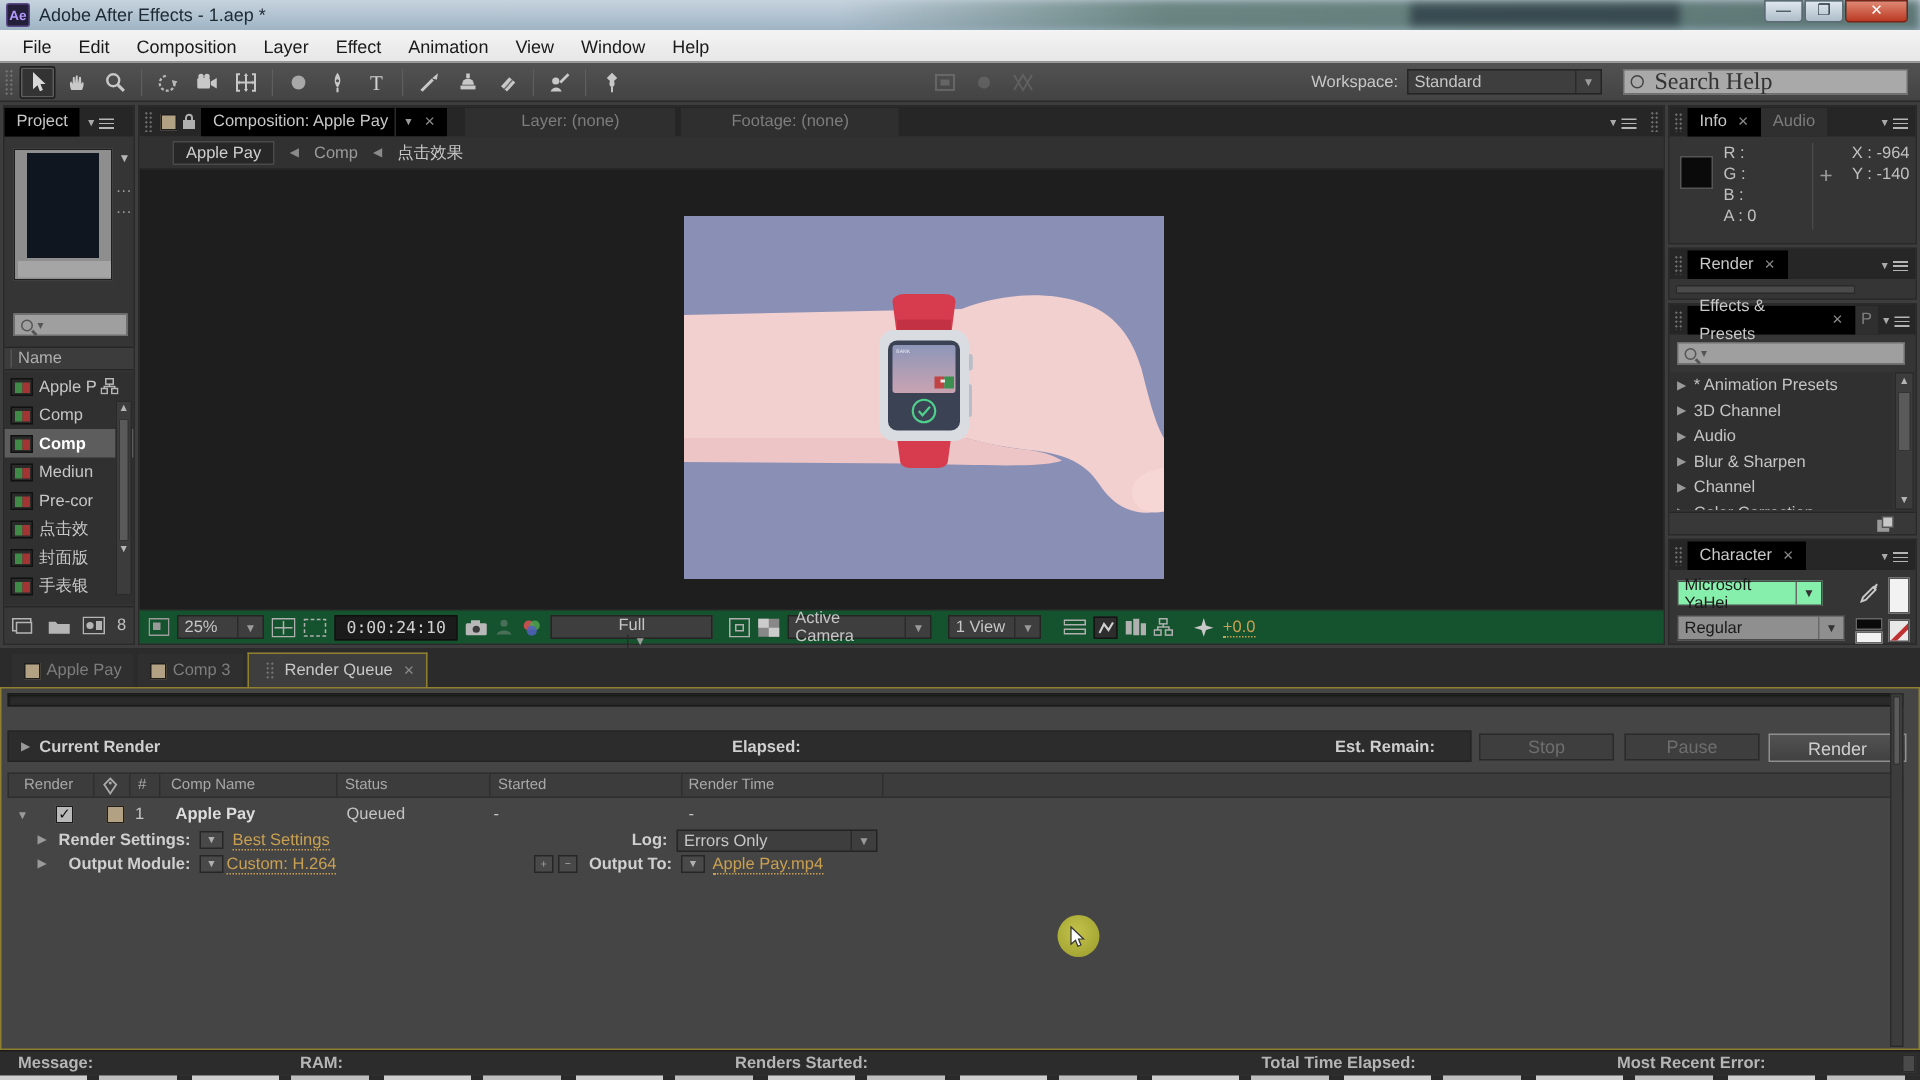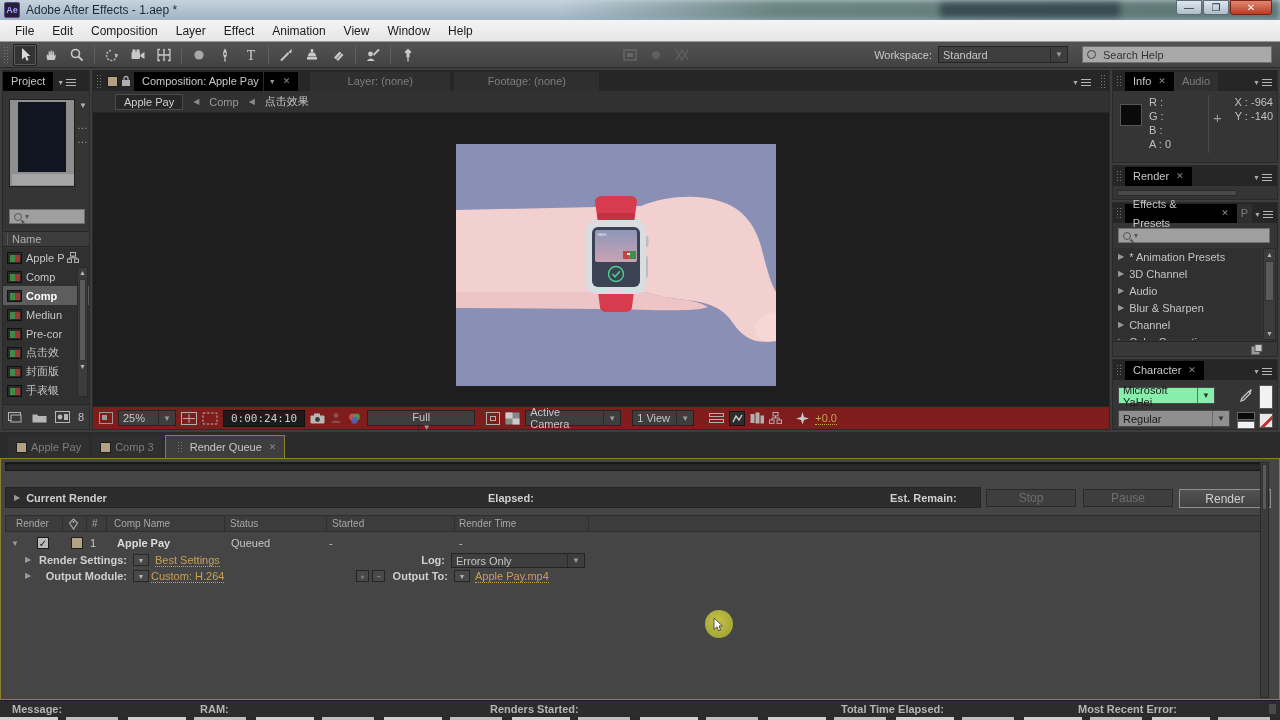--- a/index.html
+++ b/index.html
@@ -19,21 +19,21 @@
   .menubar{left:0;top:20px;width:1280px;height:22px;background:linear-gradient(#f4f4f4,#e6e6e6);border-bottom:1px solid #9a9a9a;display:flex;align-items:center;padding-left:6px;}
   .menuitem{padding:0 9px;color:#1a1a1a;font-size:12px;line-height:22px;}
   .toolbar{left:0;top:42px;width:1280px;height:26px;background:linear-gradient(#525252,#434343);border-bottom:1px solid #2a2a2a;display:flex;align-items:center;}
   .tool{width:24px;height:22px;display:flex;align-items:center;justify-content:center;margin:0 1px;border-radius:2px;}
   .tool.active{background:#333;border:1px solid #1f1f1f;box-shadow:inset 0 0 0 1px #5c5c5c;}
   .tsep{width:1px;height:18px;background:#2e2e2e;border-right:1px solid #5e5e5e;margin:0 4px;}
   .grip{width:6px;height:18px;margin:0 3px;background-image:radial-gradient(#777 35%,transparent 40%);background-size:3px 3px;}
   .dd{background:#3e3e3e;border:1px solid #242424;color:#c6c6c6;height:17px;display:flex;align-items:center;justify-content:space-between;padding:0 4px;font-size:11px;}
   .dd .arr{color:#9a9a9a;font-size:8px;margin-left:6px;border-left:1px solid #2a2a2a;padding-left:4px;height:100%;display:flex;align-items:center;}
   .searchbox{background:#a9a9a9;border:1px solid #6f6f6f;height:17px;display:flex;align-items:center;padding:0 4px;}
-  .searchbox input{border:0;background:transparent;font-size:11px;color:#222;width:150px;outline:none;font-family:Liberation Sans, sans-serif;}
+  .searchbox input{border:0;background:transparent;font-size:16px;color:#222;width:150px;outline:none;font-family:Liberation Serif, serif;}
   .searchbox input::placeholder{color:#333;}
   
   .panel{background:#353535;border:1px solid #2a2a2a;}
   .tabbar{height:20px;background:#262626;display:flex;align-items:flex-end;}
   .ptab{height:19px;padding:0 8px;font-size:11px;line-height:19px;background:#000000;color:#c8c8c8;display:flex;align-items:center;gap:4px;}
   .ptab.inactive{background:#2f2f2f;color:#7d7d7d;}
   .closex{color:#8a8a8a;font-size:9px;margin-left:3px;}
   .pmenu{display:flex;align-items:center;gap:2px;}
   .pmenu .tri{color:#aaa;font-size:7px;}
   .pmenu .lines{width:10px;height:7px;background:repeating-linear-gradient(#b5b5b5 0 1px,transparent 1px 3px);}
@@ -362,21 +362,21 @@
           <text x="141.5" y="91.5" font-size="3.4" fill="#e8ecf2" font-family="Liberation Sans,sans-serif">BANK</text>
           <rect x="167" y="107" width="6.5" height="8" fill="#c04444"></rect>
           <rect x="173.5" y="107" width="6.5" height="8" fill="#3d8f4f"></rect>
           <rect x="171" y="109" width="3" height="2" fill="#e8e8e8"></rect>
           <circle cx="160" cy="130" r="7.5" fill="none" stroke="#4fd08b" stroke-width="1.4"></circle>
           <path d="M156.5,130 L159,132.8 L164,127.2" stroke="#4fd08b" stroke-width="1.5" fill="none"></path>
         </svg>
       </div>
     </div>
 
-    <div class="abs" style="left:0;top:335px;width:1016px;height:23px;background:#7f1d1d;border-top:1px solid #262626;display:flex;align-items:center;gap:5px;padding-left:6px;">
+    <div class="abs" style="left:0;top:335px;width:1016px;height:23px;background:#14532d;border-top:1px solid #262626;display:flex;align-items:center;gap:5px;padding-left:6px;">
       <svg width="14" height="12">
           <rect x="0.5" y="0.5" width="13" height="11" fill="none" stroke="#9a9a9a"></rect>
           <rect x="3" y="3" width="5" height="5" fill="#9a9a9a"></rect>
         </svg>
       <div class="dd" style="width:58px;height:16px;">
           <span>25%</span>
           <span class="arr">▼</span>
         </div>
       <svg width="16" height="13">
           <rect x="0.5" y="0.5" width="15" height="12" fill="none" stroke="#b0b0b0"></rect>

